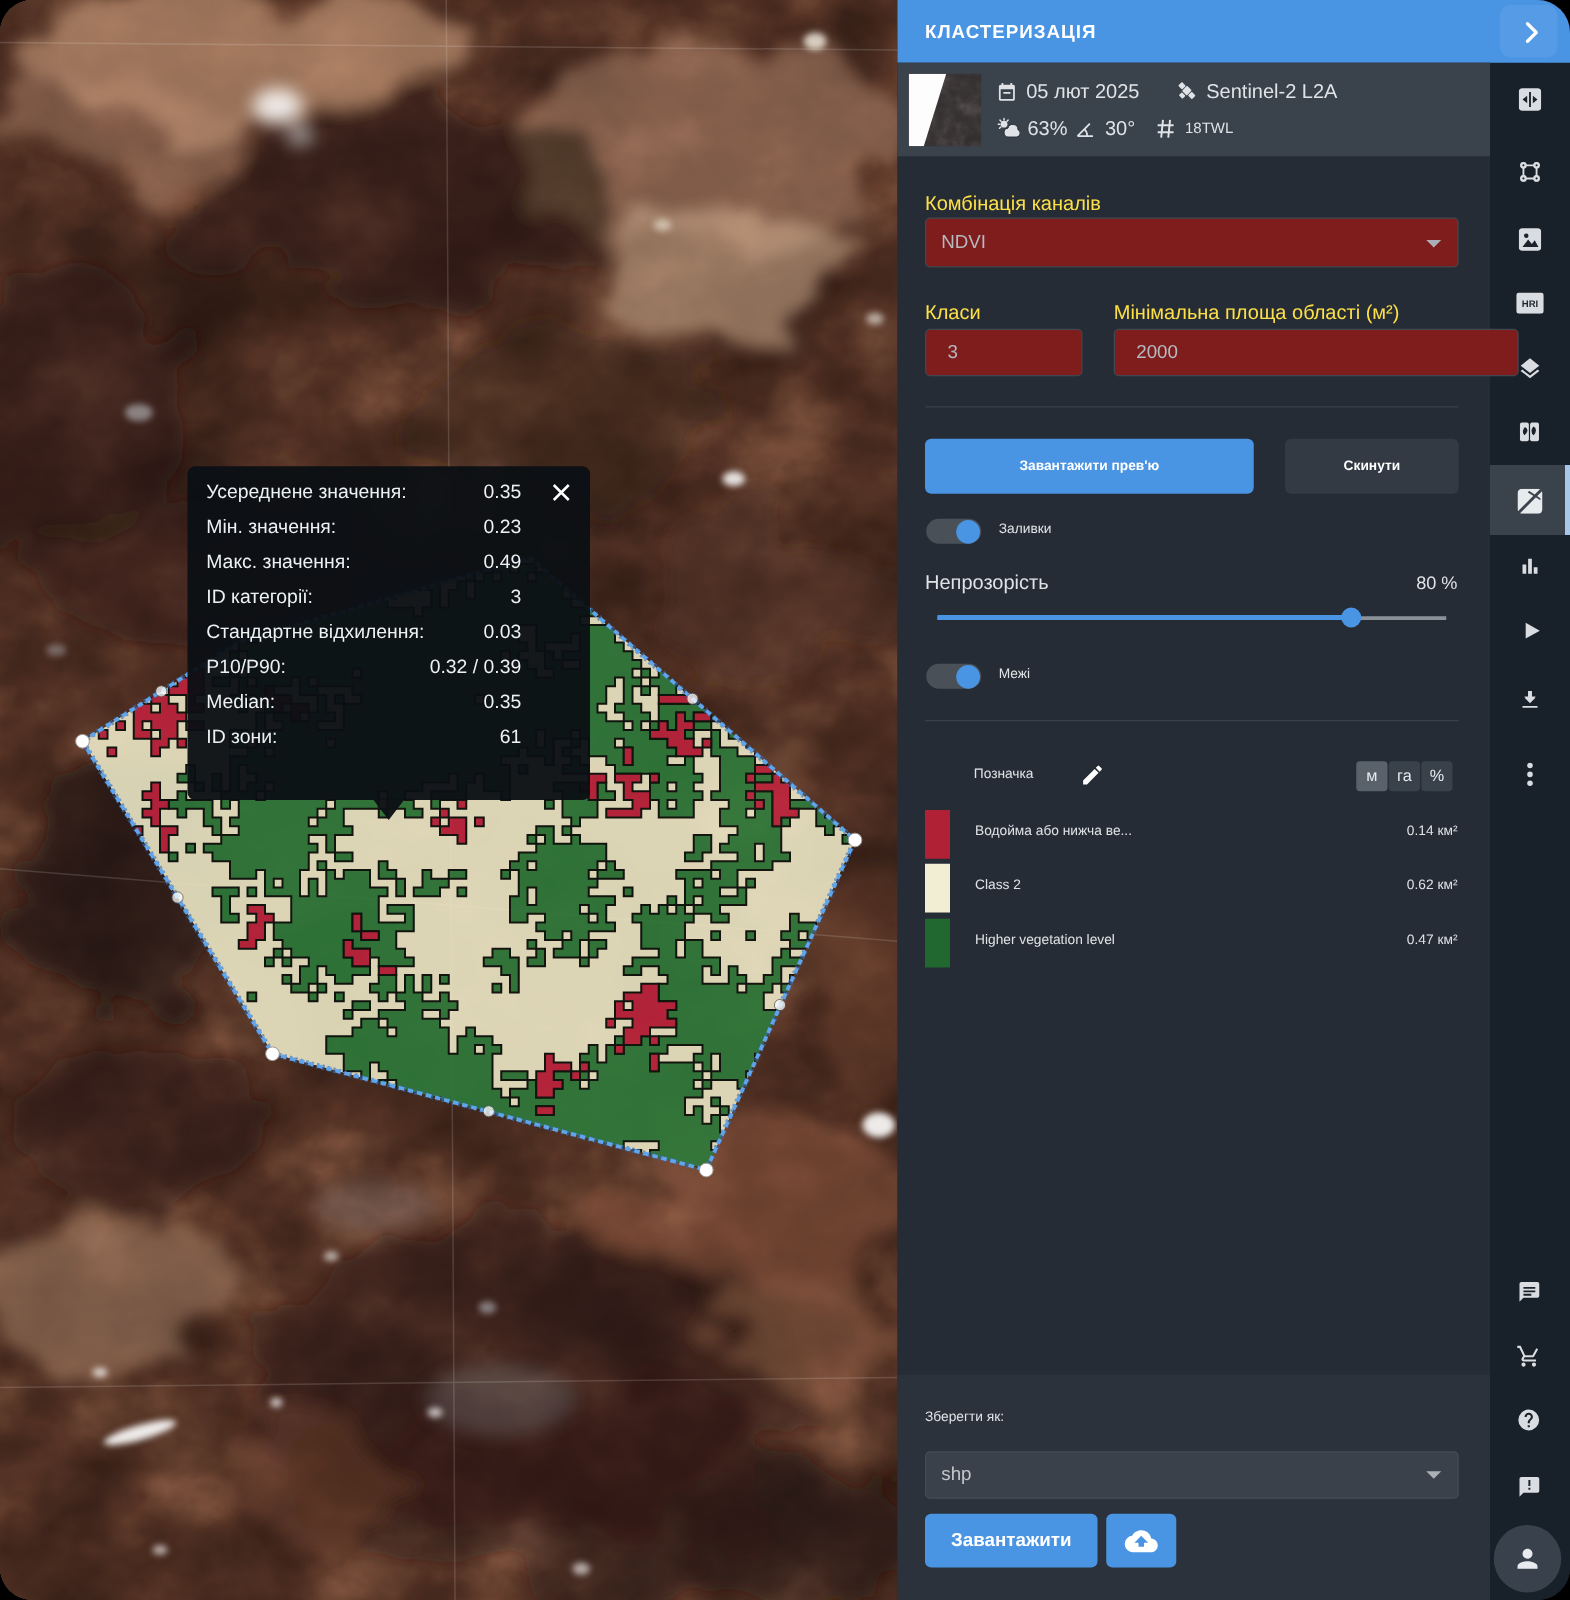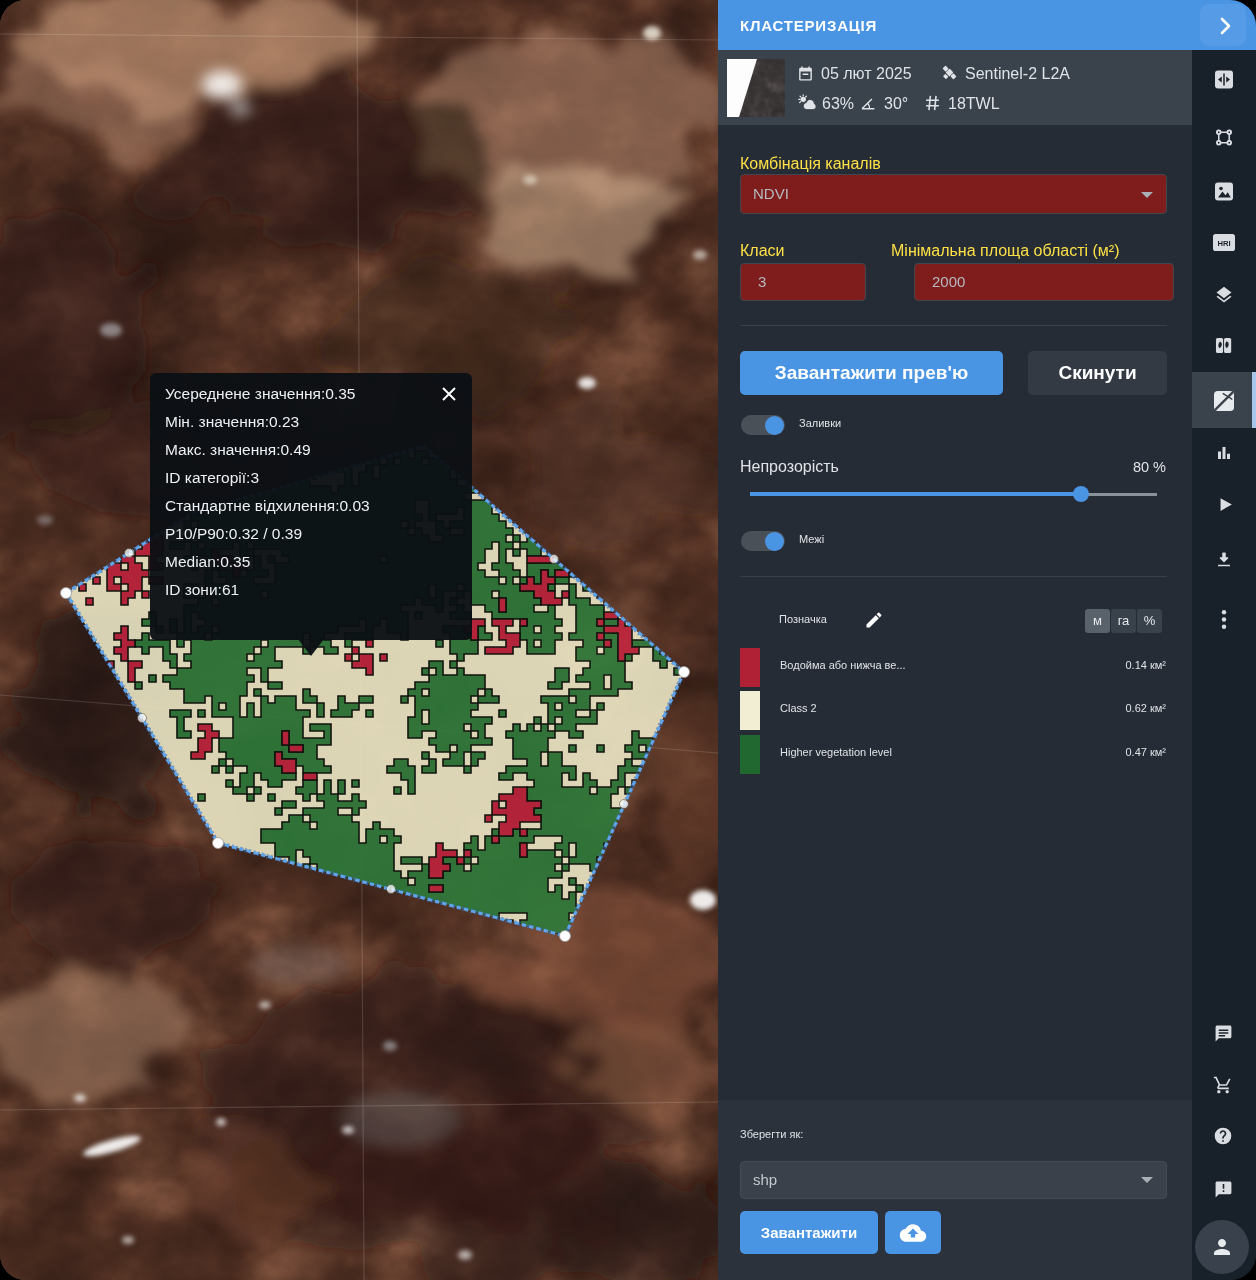--- a/index.html
+++ b/index.html
@@ -7,30 +7,30 @@
 .map{position:absolute;left:0;top:0;width:718px;height:1280px;background:#5d3c2e;overflow:hidden}
 .panel{position:absolute;left:718px;top:0;width:474px;height:1280px;background:#262c35}
 .sidebar{position:absolute;left:1192px;top:0;width:64px;height:1280px;background:#182029}
 .header{position:absolute;left:718px;top:0;width:538px;height:50px;background:#4a94e4}
 .header .tab{position:absolute;left:474px;top:0;width:64px;height:50px;background:#509ae6}
 .header h1{position:absolute;left:22px;top:17px;font-size:15px;font-weight:bold;letter-spacing:.8px;color:#fff}
 .infobar{position:absolute;left:718px;top:50px;width:474px;height:75px;background:#3a424b}
 .lbl{position:absolute;font-size:16px;color:#fde047}
 .wtxt{position:absolute;font-size:11px;color:#dfe3e7}
 .inp{position:absolute;background:#7f1d1d;border:1px solid #40474f;border-radius:4px;color:#b4bac0;font-size:15px}
-.btn{position:absolute;border-radius:5px;color:#fff;font-size:19px;font-weight:bold;text-align:center}
+.btn{position:absolute;border-radius:5px;color:#fff;font-size:11px;font-weight:bold;text-align:center}
 .bblue{background:#4a94e4}
 .bdark{background:#333a43}
 .toggle{position:absolute;width:44px;height:20px;border-radius:10px;background:#4a5058}
 .toggle i{position:absolute;right:1px;top:0.5px;width:19px;height:19px;border-radius:50%;background:#4a94e4}
 .caret{position:absolute;width:0;height:0;border-left:6px solid transparent;border-right:6px solid transparent;border-top:6px solid #aab0b6}
 .unit{position:absolute;width:25px;height:24px;border-radius:3px;background:#39414b;color:#e8ebee;font-size:13px;text-align:center;line-height:24px}
 .sw{position:absolute;left:740px;width:20px;height:39px}
 .tooltip{position:absolute;left:150px;top:373px;width:322px;height:267px;background:rgba(11,16,20,.955);border-radius:6px;padding:7px 15px;color:#eef1f3;font-size:15.5px}
-.tr{display:flex;line-height:28px;white-space:nowrap}
+.tr{display:flex;justify-content:space-between;line-height:28px;white-space:nowrap}
 .tr b{font-weight:normal;padding-right:40px}
 .tail{position:absolute;left:148px;bottom:-16px;width:0;height:0;border-left:13px solid transparent;border-right:13px solid transparent;border-top:17px solid rgba(13,18,22,.97)}
 </style></head>
 <body>
 <div class="app">
 <div class="map">
 
 <svg width="718" height="1280" style="position:absolute;left:0;top:0">
 <defs>
 <filter id="terr" color-interpolation-filters="sRGB" x="0" y="0" width="100%" height="100%">
@@ -233,29 +233,29 @@
     </svg>
 <div class="wtxt" style="left:822px;top:95px;font-size:16px">63%</div>
 <svg style="position:absolute;left:859px;top:95px" width="18" height="17" viewBox="0 0 24 24" fill="none" stroke="#dfe3e7" stroke-width="2">
       <path d="M3.5 19.5 L21 19.5 M3.5 19.5 L17.5 5.5"></path>
       <path d="M11.4 11.8 A 10.5 10.5 0 0 1 14.4 19.5"></path>
     </svg>
 <div class="wtxt" style="left:884px;top:95px;font-size:16px">30°</div>
 <svg style="position:absolute;left:924px;top:94px" width="17" height="18" viewBox="0 0 24 24" fill="none" stroke="#dfe3e7" stroke-width="2.2">
       <path d="M9 2 L7 22 M17 2 L15 22 M3 8 L21 8 M3 16 L21 16"></path>
     </svg>
-<div class="wtxt" style="left:948px;top:95px;font-size:16px">18TWL</div>
+<div class="wtxt" style="left:948px;top:95px;font-size:12px">18TWL</div>
 
 <div class="lbl" style="left:740px;top:155px">Комбінація каналів</div>
 <div class="inp" style="left:740px;top:174px;width:427px;height:40px;line-height:38px;padding-left:12px">NDVI</div>
 <div class="caret" style="left:1141px;top:192px"></div>
 <div class="lbl" style="left:740px;top:242px">Класи</div>
 <div class="lbl" style="left:891px;top:242px">Мінімальна площа області (м²)</div>
 <div class="inp" style="left:740px;top:263px;width:126px;height:38px;line-height:36px;padding-left:17px">3</div>
-<div class="inp" style="left:914px;top:263px;width:260px;height:38px;line-height:36px;padding-left:17px">2000</div>
+<div class="inp" style="left:891px;top:263px;width:324px;height:38px;line-height:36px;padding-left:17px">2000</div>
 <div style="position:absolute;left:740px;top:325px;width:427px;height:1px;background:#39404a"></div>
 <div class="btn bblue" style="left:740px;top:351px;width:263px;height:44px;line-height:44px">Завантажити прев'ю</div>
 <div class="btn bdark" style="left:1028px;top:351px;width:139px;height:44px;line-height:44px">Скинути</div>
 <div class="toggle" style="left:741px;top:415px">
       <i></i>
     </div>
 <div class="wtxt" style="left:799px;top:417px">Заливки</div>
 <div class="lbl" style="left:740px;top:458px;color:#dfe3e7">Непрозорість</div>
 <div class="wtxt" style="right:90px;top:459px;font-size:14.5px">80 %</div>
 <div style="position:absolute;left:750px;top:492.5px;width:407px;height:3px;background:#8b9198"></div>

